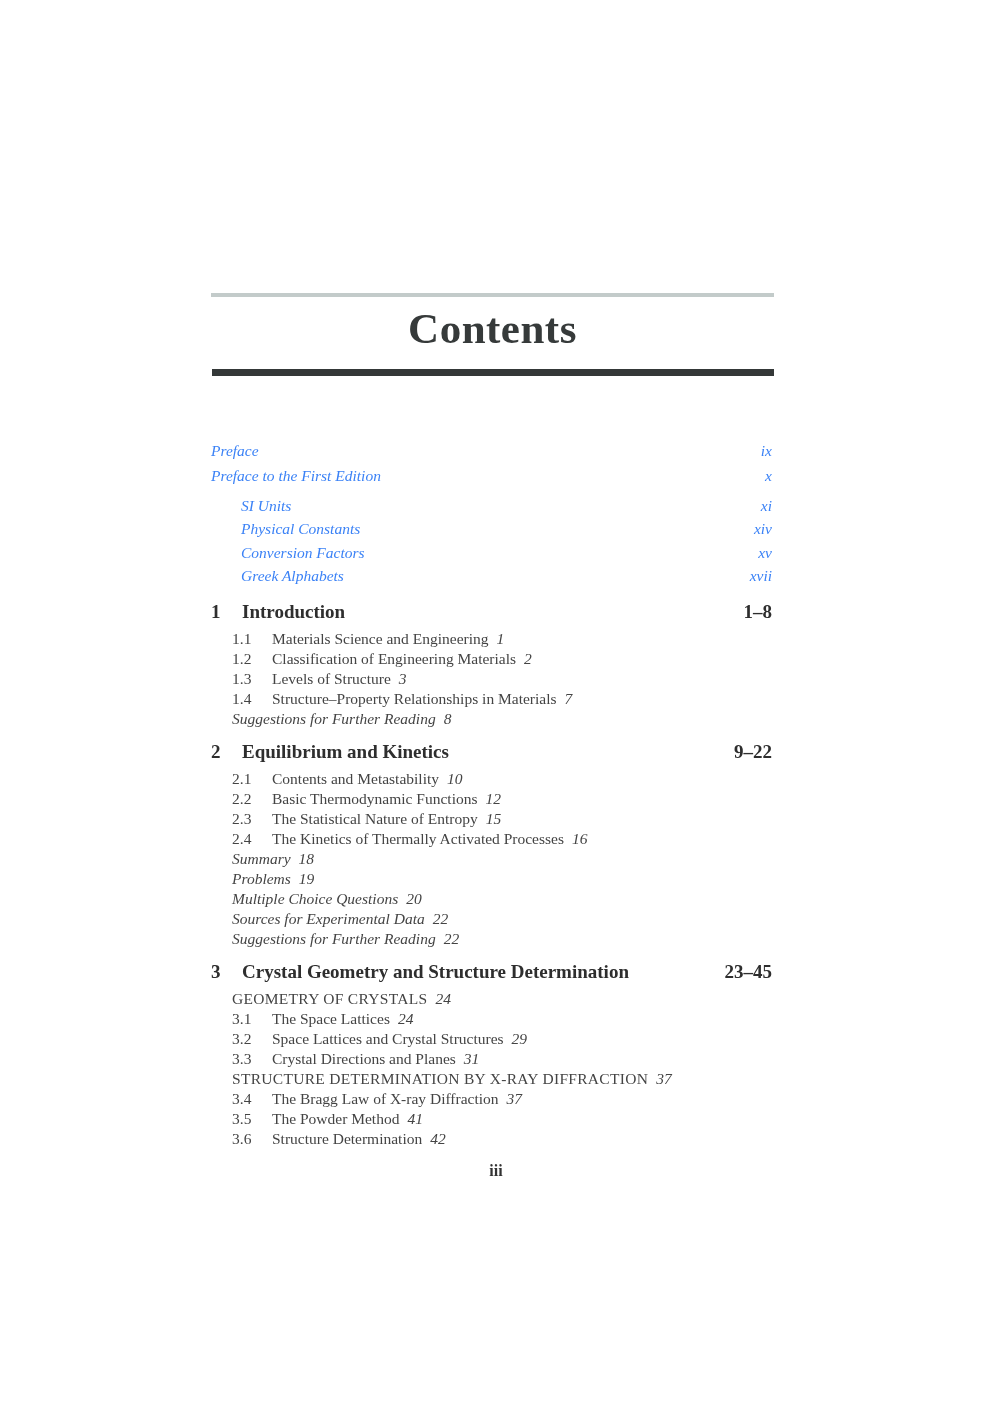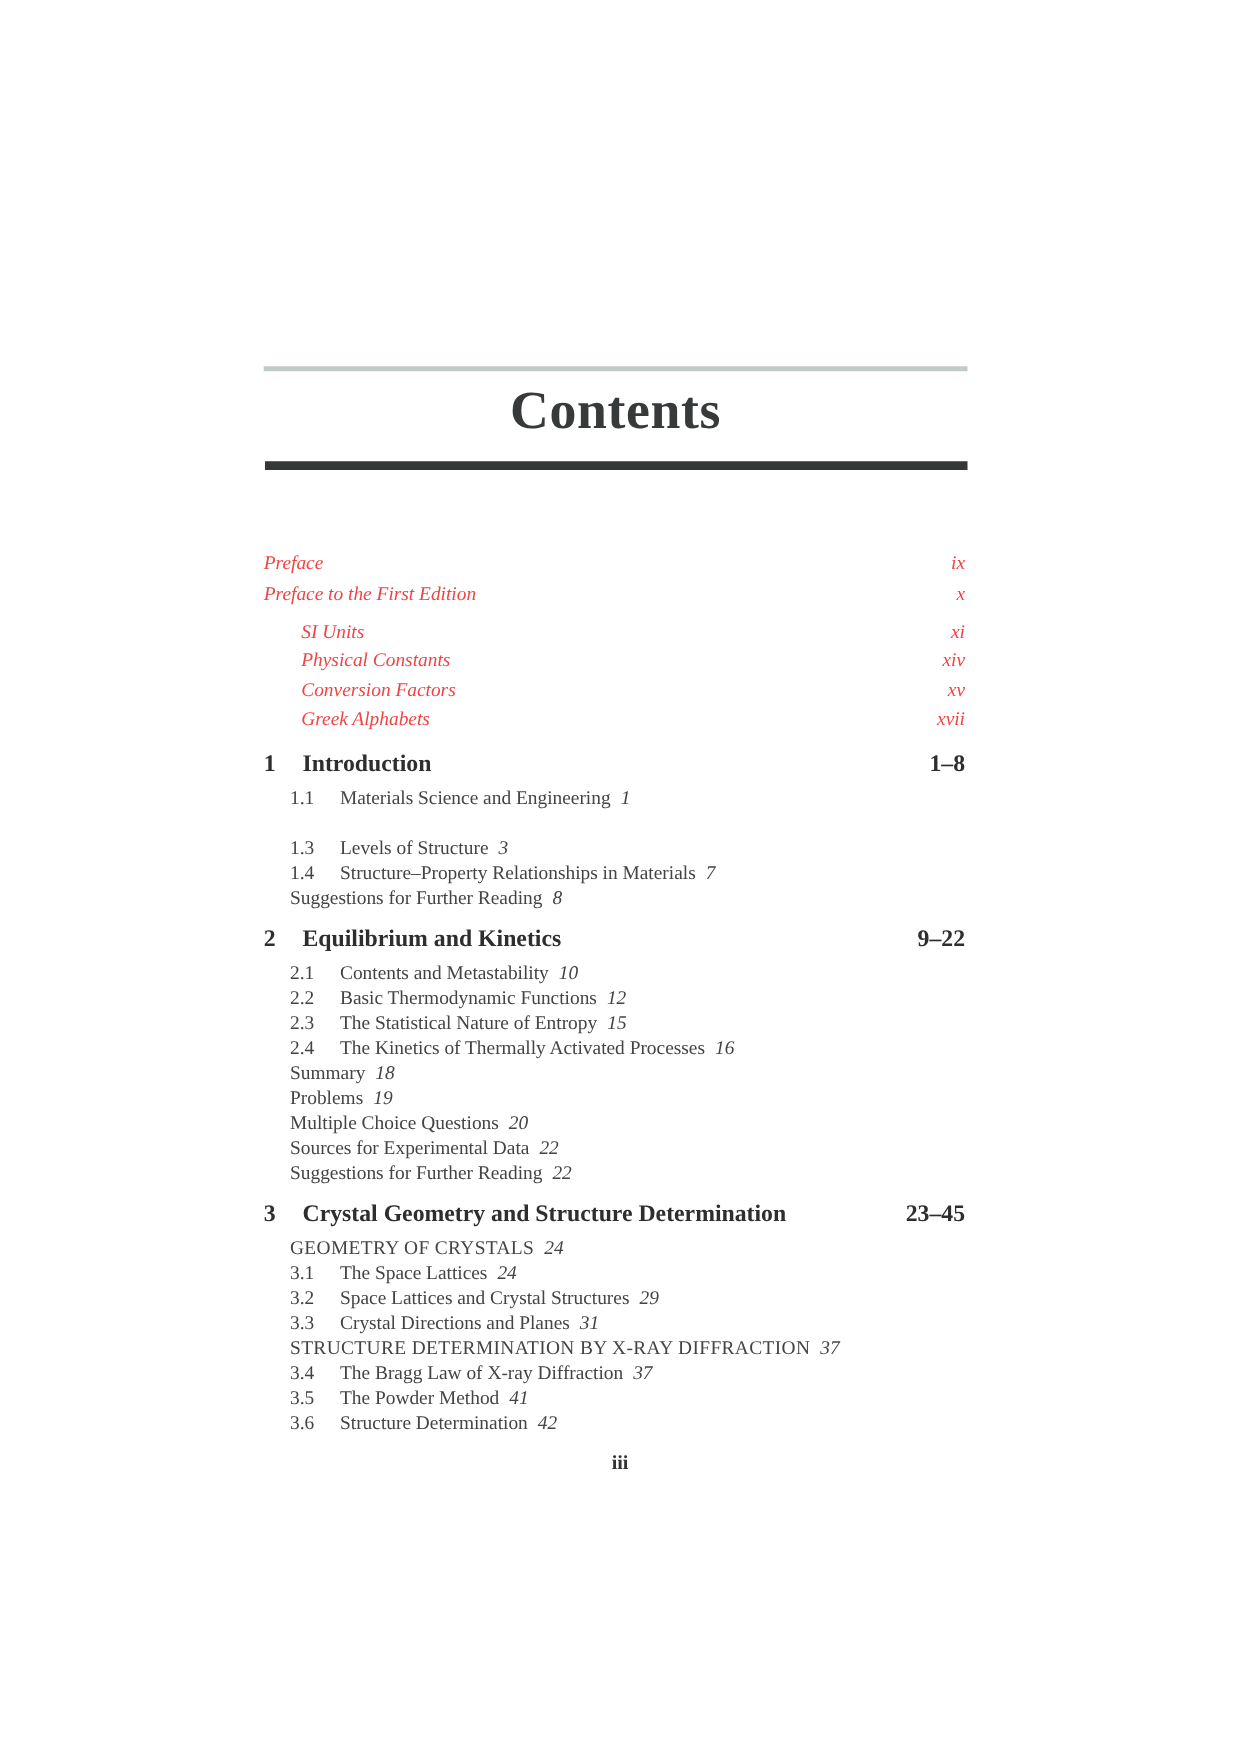--- a/index.html
+++ b/index.html
@@ -3,34 +3,34 @@
   <meta charset="utf-8">
   <style>
     html, body { margin: 0; padding: 0; background: #ffffff; }
     body { width: 992px; height: 1403px; position: relative; overflow: hidden; color: #3a3a3a; font-family: "Liberation Serif", "DejaVu Serif", serif; }
     .page { position: absolute; left: 0; top: 0; width: 813px; height: 1403px; }
     .rule-top { position: absolute; left: 211px; top: 293px; width: 563px; height: 4px; background: #c3cbca; }
     .title { position: absolute; left: 211px; top: 304px; width: 563px; text-align: center; font-size: 43px; font-weight: bold; color: #363a3a; letter-spacing: 0.5px; }
     .rule-bottom { position: absolute; left: 212px; top: 369px; width: 562px; height: 7px; background: #343838; }
 
     .row { position: absolute; left: 211px; width: 561px; height: 20px; font-size: 15.5px; line-height: 20px; white-space: nowrap; }
-    .row.front { font-style: italic; color: #ef4444; }
+    .row.front { font-style: italic; color: #3b82f6; }
     .row .lbl { position: absolute; left: 0; }
     .row .pg { position: absolute; right: 0; font-style: italic; }
     .row.indent .lbl { left: 30px; }
 
     .chap { position: absolute; left: 211px; width: 561px; height: 24px; font-size: 19px; font-weight: bold; line-height: 24px; color: #2e2e2e; white-space: nowrap; }
     .chap .num { position: absolute; left: 0; }
     .chap .ttl { position: absolute; left: 31px; }
     .chap .range { position: absolute; right: 0; }
 
     .sec { position: absolute; left: 232px; height: 20px; font-size: 15.5px; line-height: 20px; color: #444; white-space: nowrap; }
     .sec .snum { display: inline-block; width: 40px; }
     .sec .spg { font-style: italic; margin-left: 8px; }
-    .sec.it .stxt { }
+    .sec.it .stxt { font-style: italic; }
     .sec.caps .stxt { letter-spacing: 0.3px; }
 
     .folio { position: absolute; left: 0; width: 992px; top: 1162px; text-align: center; font-size: 16px; font-weight: bold; color: #333; }
   </style>
 </head>
 <body>
 
 <div class="page">
   <div class="rule-top"></div>
   <div class="title">Contents</div>
@@ -60,20 +60,21 @@
     <span class="lbl">Greek Alphabets</span>
     <span class="pg">xvii</span>
   </div>
 
   <div class="chap" style="top:600px">
     <span class="num">1</span>
     <span class="ttl">Introduction</span>
     <span class="range">1–8</span>
   </div>
   <div class="sec" style="top:629px"><span class="snum">1.1</span><span class="stxt">Materials Science and Engineering</span><span class="spg">1</span></div>
+  <div class="sec" style="top:649px"><span class="snum">1.2</span><span class="stxt">Classification of Engineering Materials</span><span class="spg">2</span></div>
   <div class="sec" style="top:669px"><span class="snum">1.3</span><span class="stxt">Levels of Structure</span><span class="spg">3</span></div>
   <div class="sec" style="top:689px"><span class="snum">1.4</span><span class="stxt">Structure–Property Relationships in Materials</span><span class="spg">7</span></div>
   <div class="sec it" style="top:709px"><span class="stxt">Suggestions for Further Reading</span><span class="spg">8</span></div>
 
   <div class="chap" style="top:740px">
     <span class="num">2</span>
     <span class="ttl">Equilibrium and Kinetics</span>
     <span class="range">9–22</span>
   </div>
   <div class="sec" style="top:769px"><span class="snum">2.1</span><span class="stxt">Contents and Metastability</span><span class="spg">10</span></div>

